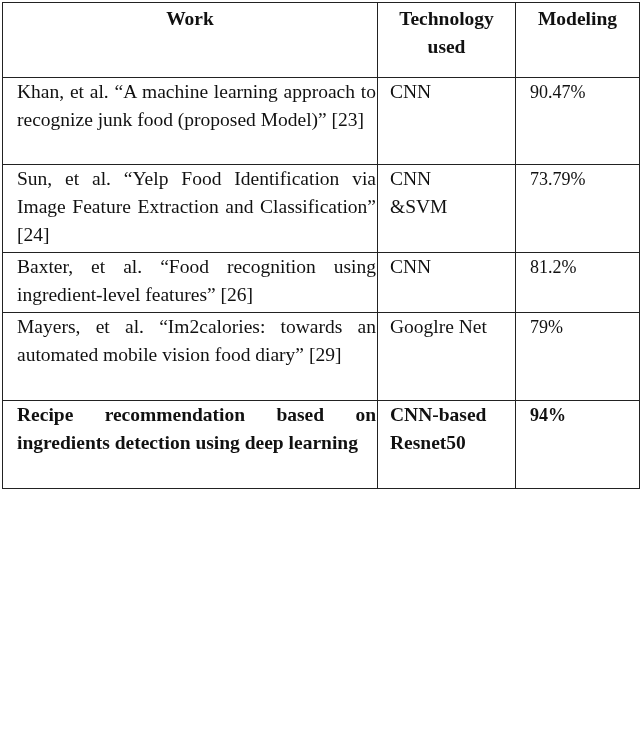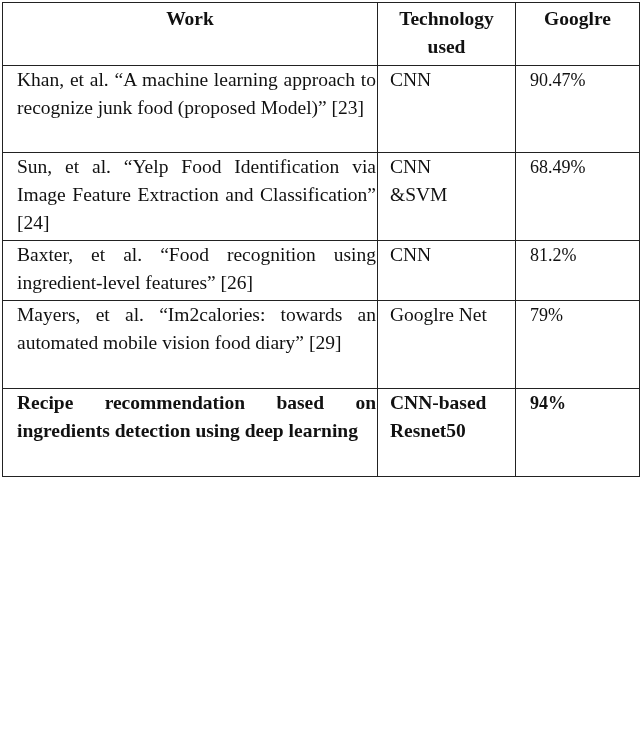--- a/index.html
+++ b/index.html
@@ -12,21 +12,21 @@
     font-size: 19.5px;
     color: #111;
     table-layout: fixed;
   }
   td, th {
     border: 1.5px solid #222;
     vertical-align: top;
     line-height: 28px;
     padding: 0 6px 0 12px;
   }
-  th { font-weight: bold; text-align: center; padding: 2px 4px 4px 4px; }
+  th { font-weight: bold; text-align: center; padding: 2px 4px 16px 4px; }
   col.c1 { width: 375px; }
   col.c2 { width: 138px; }
   col.c3 { width: 124px; }
   td.work { text-align: justify; text-align-last: left; padding-left: 14px; padding-right: 1px; }
   td.tech { padding-left: 12px; }
   td.acc { padding-left: 14px; font-size: 18px; }
   tr.bold td { font-weight: bold; font-family: Liberation Serif, serif; }
   .hdr { height: 57px; }
 </style>
 </head>
@@ -38,35 +38,35 @@
       <col class="c2">
       <col class="c3">
     </colgroup>
   <thead>
     <tr class="hdr">
       <th>Work</th>
       <th>
         <span>Technology</span><br>
         <span>used</span>
       </th>
-      <th>Googlre</th>
+      <th>Modeling</th>
     </tr>
   </thead>
   <tbody>
     <tr style="height:87px">
       <td class="work">Khan, et al. “A machine learning approach to recognize junk food (proposed Model)” [23]</td>
       <td class="tech">CNN</td>
       <td class="acc">90.47%</td>
     </tr>
     <tr style="height:88px">
       <td class="work">Sun, et al. “Yelp Food Identification via Image Feature Extraction and Classification” [24]</td>
       <td class="tech" style="width:100px">
           <span style="display:block;width:80px">CNN &amp;SVM</span>
         </td>
-      <td class="acc">68.49%</td>
+      <td class="acc">73.79%</td>
     </tr>
     <tr style="height:60px">
       <td class="work">Baxter, et al. “Food recognition using ingredient-level features” [26]</td>
       <td class="tech">CNN</td>
       <td class="acc">81.2%</td>
     </tr>
     <tr style="height:88px">
       <td class="work">Mayers, et al. “Im2calories: towards an automated mobile vision food diary” [29]</td>
       <td class="tech">Googlre Net</td>
       <td class="acc">79%</td>

